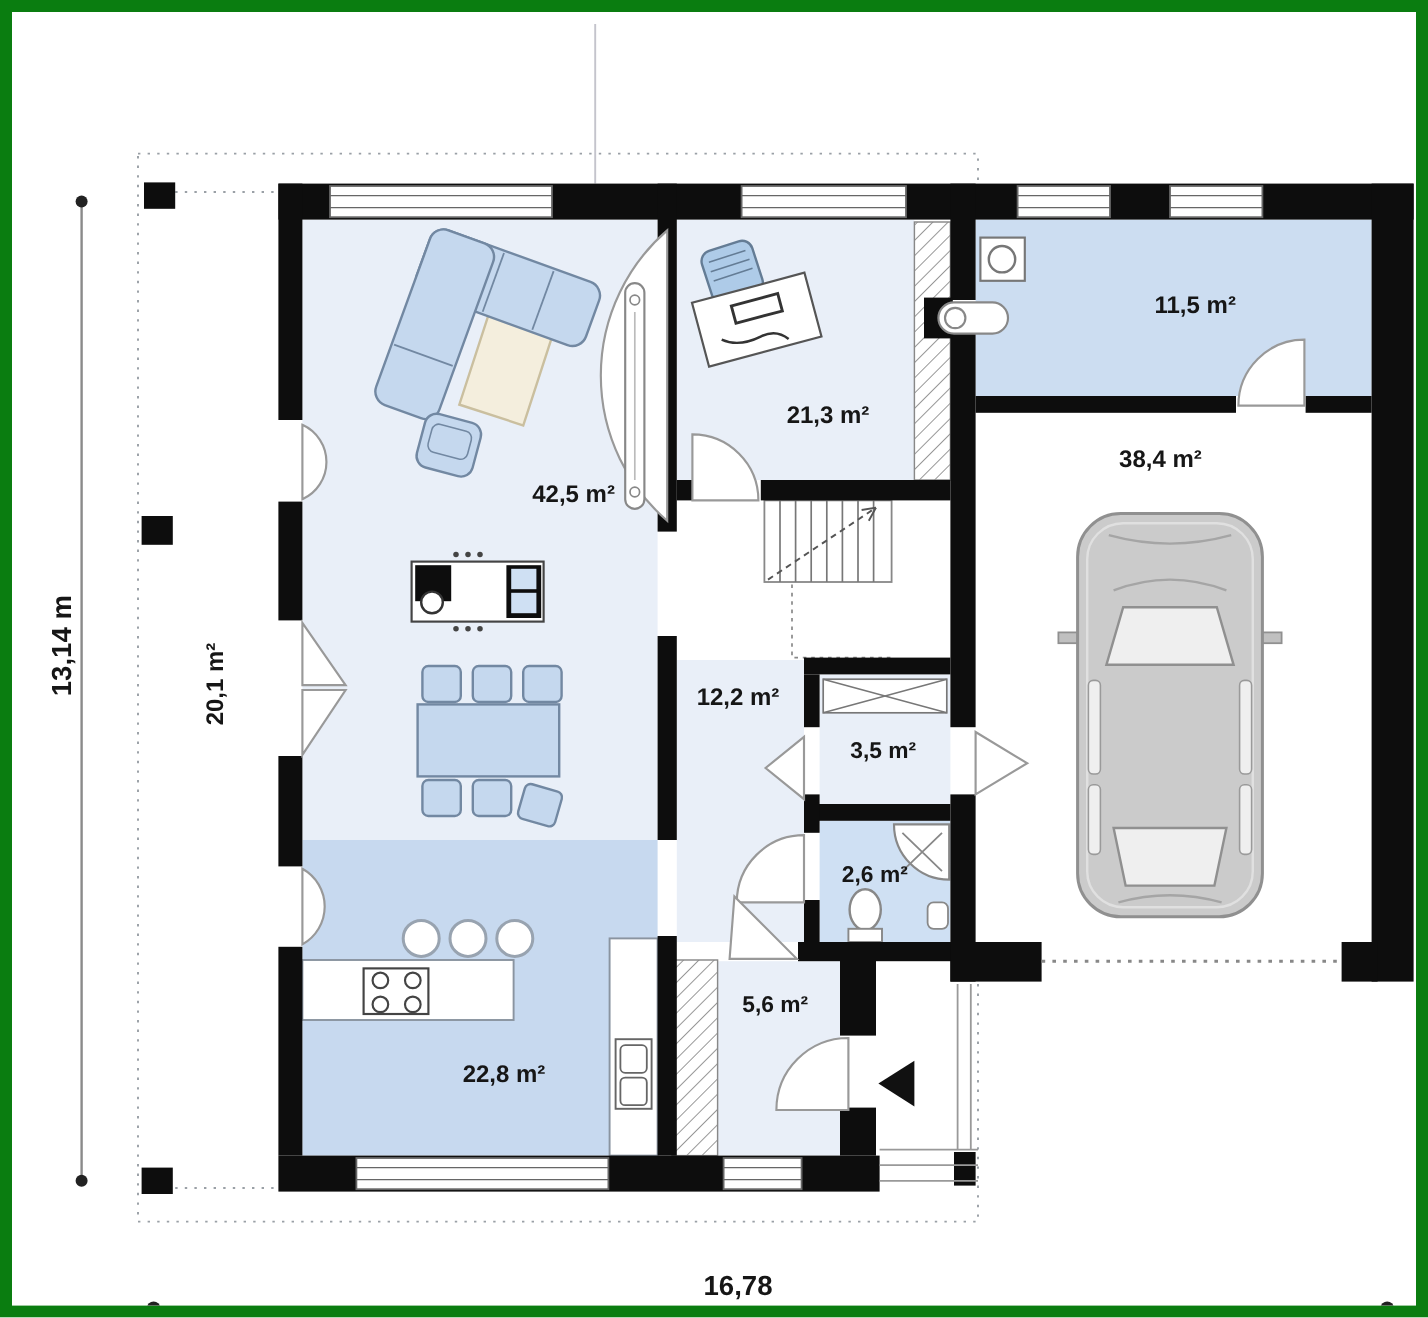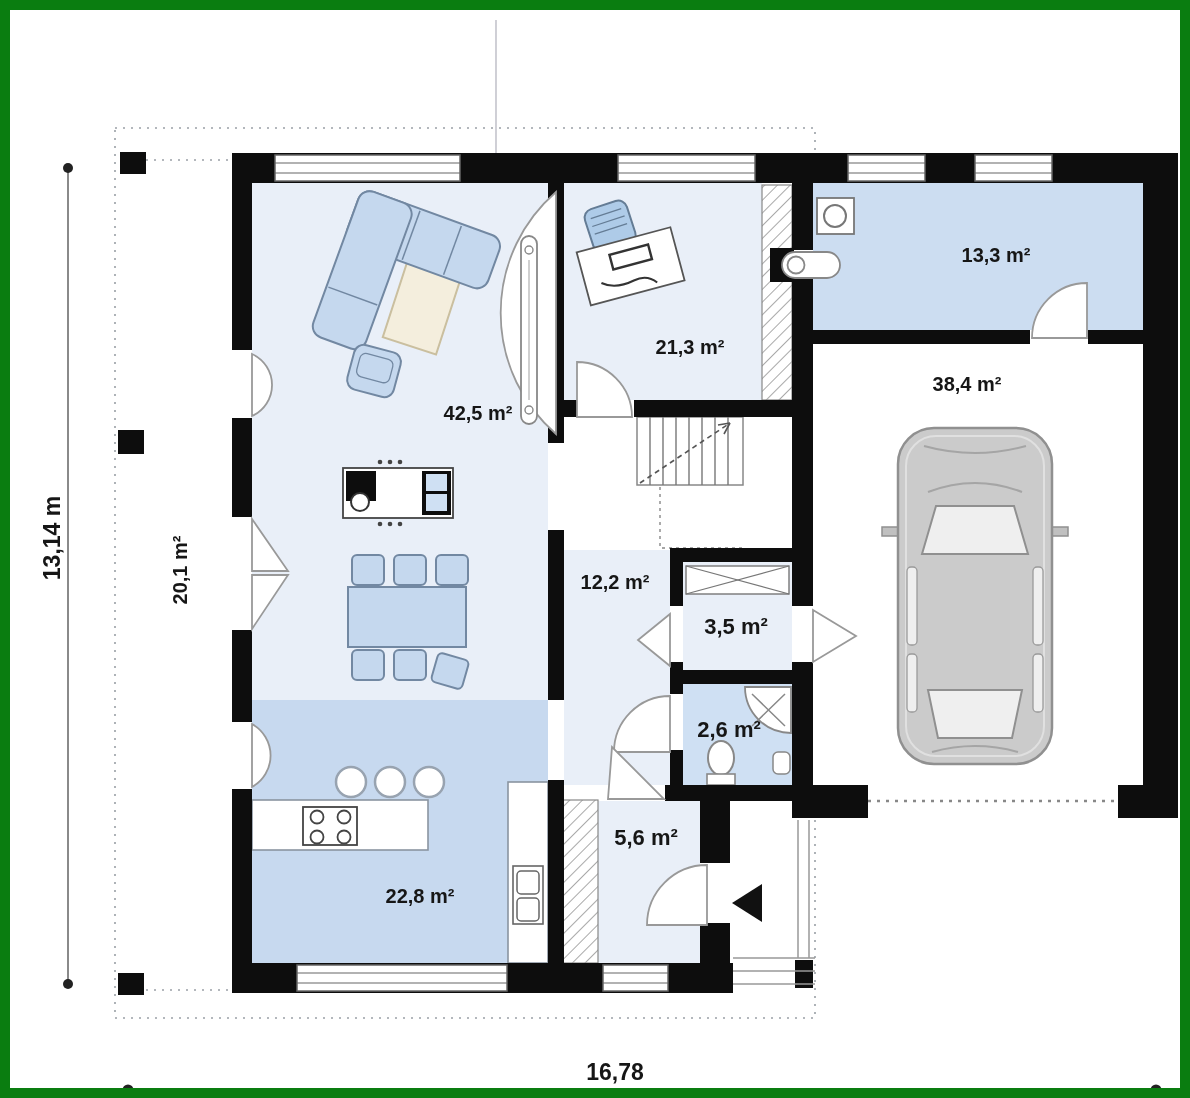--- a/index.html
+++ b/index.html
@@ -7,21 +7,21 @@
     position:relative;width:1190px;height:1098px;box-sizing:border-box;
     background:#fff;border:10px solid var(--frame-green,#0a7d10);overflow:hidden;
     font-family:"Liberation Sans",sans-serif;
   }
   .plan-svg{position:absolute;left:0;top:0;}
   .lbl{
     position:absolute;transform:translate(-50%,-50%);
     font-family:"Liberation Sans",sans-serif;font-weight:bold;
     font-size:20px;color:#161616;white-space:nowrap;z-index:5;
   }
-  .lbl.small{font-size:22px;}
+  .lbl.small{font-size:19px;}
   .lbl.rot{transform:translate(-50%,-50%) rotate(-90deg);}
   .lbl.dim{font-size:23px;}
   
   .w{fill:var(--wall,#0d0d0d);}
   .rl{fill:var(--room-light-blue,#e9eff8);}
   .rm{fill:var(--room-medium-blue,#ccddf1);}
   .rk{fill:var(--kitchen-blue,#c7d9ef);}
   .rb{fill:var(--bath-blue,#cfe0f3);}
   .fb{fill:var(--furniture-blue,#c5d8ee);stroke:#7288a2;stroke-width:2;}
   .door{fill:#ffffff;stroke:#999;stroke-width:1.8;}
@@ -308,21 +308,21 @@
       <circle cx="58" cy="158" r="5" fill="#222"></circle>
       <circle cx="58" cy="974" r="5" fill="#222"></circle>
       <line x1="118" y1="1080" x2="1146" y2="1080" stroke="#b5b5b5" stroke-width="3"></line>
       <circle cx="118" cy="1080" r="5.5" fill="#222"></circle>
       <circle cx="1146" cy="1080" r="5.5" fill="#222"></circle>
     </g>
   </svg>
 
   <div class="lbl" style="left:468px;top:403px">42,5 m²</div>
   <div class="lbl" style="left:680px;top:337px">21,3 m²</div>
-  <div class="lbl" style="left:986px;top:245px">13,3 m²</div>
+  <div class="lbl" style="left:986px;top:245px">11,5 m²</div>
   <div class="lbl" style="left:957px;top:374px">38,4 m²</div>
   <div class="lbl" style="left:605px;top:572px">12,2 m²</div>
   <div class="lbl small" style="left:726px;top:617px">3,5 m²</div>
   <div class="lbl small" style="left:719px;top:720px">2,6 m²</div>
   <div class="lbl small" style="left:636px;top:828px">5,6 m²</div>
   <div class="lbl" style="left:410px;top:886px">22,8 m²</div>
   <div class="lbl rot" style="left:170px;top:560px">20,1 m²</div>
 
   <div class="lbl rot dim" style="left:42px;top:528px">13,14 m</div>
   <div class="lbl dim" style="left:605px;top:1062px">16,78</div>

